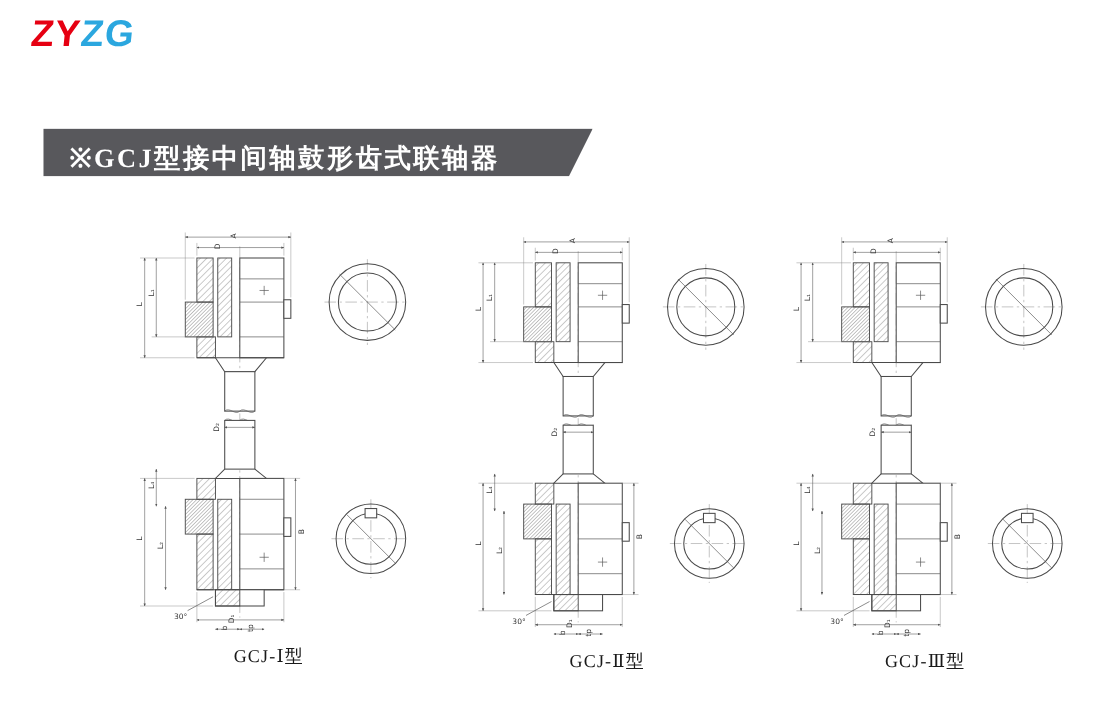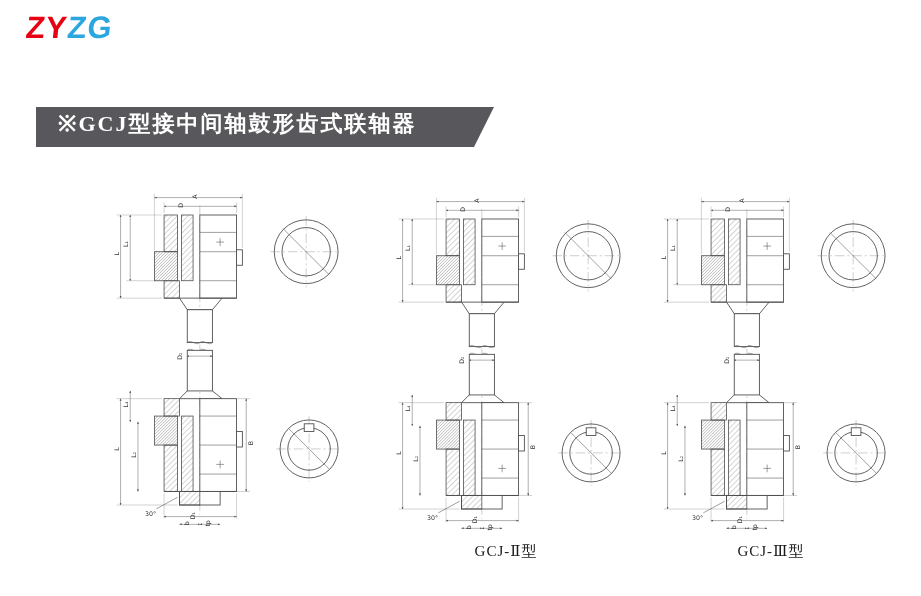--- a/index.html
+++ b/index.html
@@ -9,21 +9,21 @@
   
   .logo{position:absolute;left:26px;top:12px;font-weight:800;font-size:31px;
         letter-spacing:1px;transform:skewX(-6deg);line-height:1;}
   .logo .zy{color:#e60012;}
   .logo .zg{color:#2ba7df;}
 
   
   .banner{position:absolute;left:36px;top:107px;width:458px;height:40px;
           background:#58585c;color:#ffffff;
           clip-path:polygon(0 0,100% 0,calc(100% - 20px) 100%,0 100%);
-          display:flex;align-items:flex-start;}
+          display:flex;align-items:flex-end;}
   .banner span{font-weight:bold;font-size:22px;letter-spacing:2px;padding-left:22px;
                font-family:"Liberation Serif","DejaVu Serif",serif;white-space:nowrap;}
 
   
   figure.drawing{position:absolute;margin:0;width:232px;}
   figure.drawing svg{display:block;width:100%;height:auto;}
   figure.drawing figcaption{margin-top:4px;text-align:center;font-size:15px;
         letter-spacing:1px;color:#1a1a1a;
         font-family:"Liberation Serif","DejaVu Serif",serif;}
   .fig1{left:108px;top:186px;width:238px;}
@@ -181,20 +181,21 @@
           <text class="dimlbl" x="44" y="341">30°</text>
         </g>
       </symbol>
     </defs>
   </svg>
 
   <figure class="drawing fig1">
     <svg viewBox="0 0 240 360">
       <use href="#coupling" xlink:href="#coupling"></use>
     </svg>
+    <figcaption>GCJ-Ⅰ型</figcaption>
   </figure>
 
   <figure class="drawing fig3">
     <svg viewBox="0 0 240 360">
       <use href="#coupling" xlink:href="#coupling"></use>
     </svg>
     <figcaption>GCJ-Ⅲ型</figcaption>
   </figure>
 
   <figure class="drawing fig2">

